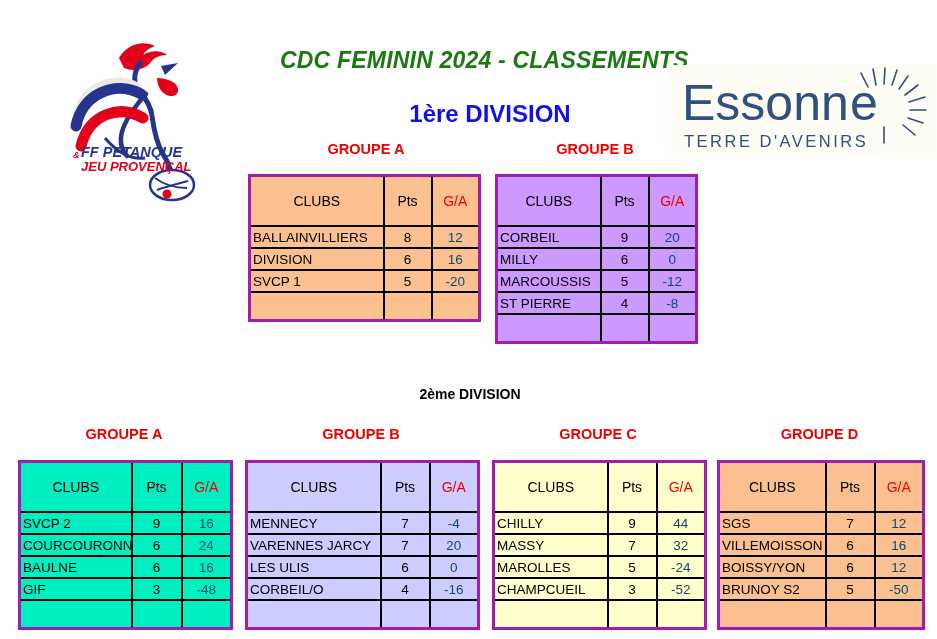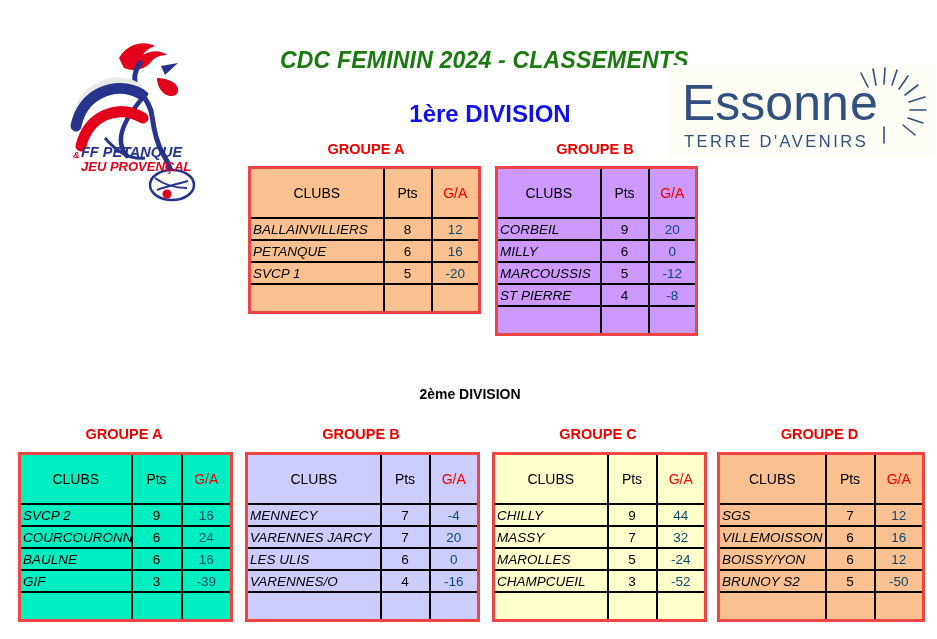--- a/index.html
+++ b/index.html
@@ -66,22 +66,23 @@
     color: #ee0000;
     text-align: center;
     white-space: nowrap;
   }
 
   
   .standings {
     position: absolute;
     border-collapse: collapse;
     table-layout: fixed;
-    border: 3px solid #ef4444;
+    border: 3px solid #a21caf;
     background: #ffffff;
+    margin-top: 8px;
   }
   .standings td, .standings th {
     border: 2px solid #000000;
     padding: 0;
     font-weight: normal;
     font-size: 13.5px;
     color: #000000;
     overflow: hidden;
     white-space: nowrap;
   }
@@ -94,21 +95,20 @@
   .standings thead th.ga {
     color: #ee0000;
   }
   .standings tbody td {
     height: 20px;
     vertical-align: middle;
   }
   .standings tbody td.club {
     text-align: left;
     padding-left: 2px;
-    font-style: italic;
   }
   .standings tbody td.pts {
     text-align: center;
   }
   .standings tbody td.ga {
     text-align: center;
     color: #0c4a6e;
   }
   .standings tbody tr.filler td {
     height: 26px;
@@ -196,21 +196,21 @@
         <th class="ga">G/A</th>
       </tr>
     </thead>
     <tbody>
       <tr>
         <td class="club">BALLAINVILLIERS</td>
         <td class="pts">8</td>
         <td class="ga">12</td>
       </tr>
       <tr>
-        <td class="club">PETANQUE</td>
+        <td class="club">DIVISION</td>
         <td class="pts">6</td>
         <td class="ga">16</td>
       </tr>
       <tr>
         <td class="club">SVCP 1</td>
         <td class="pts">5</td>
         <td class="ga">-20</td>
       </tr>
       <tr class="filler">
         <td class="club"></td>
@@ -316,21 +316,21 @@
         <td class="ga">24</td>
       </tr>
       <tr>
         <td class="club">BAULNE</td>
         <td class="pts">6</td>
         <td class="ga">16</td>
       </tr>
       <tr>
         <td class="club">GIF</td>
         <td class="pts">3</td>
-        <td class="ga">-39</td>
+        <td class="ga">-48</td>
       </tr>
       <tr class="filler">
         <td class="club"></td>
         <td class="pts"></td>
         <td class="ga"></td>
       </tr>
     </tbody>
   </table>
 
   <div class="group-caption" style="left:245px; top:426px; width:232px;">GROUPE B</div>
@@ -358,21 +358,21 @@
         <td class="club">VARENNES JARCY</td>
         <td class="pts">7</td>
         <td class="ga">20</td>
       </tr>
       <tr>
         <td class="club">LES ULIS</td>
         <td class="pts">6</td>
         <td class="ga">0</td>
       </tr>
       <tr>
-        <td class="club">VARENNES/O</td>
+        <td class="club">CORBEIL/O</td>
         <td class="pts">4</td>
         <td class="ga">-16</td>
       </tr>
       <tr class="filler">
         <td class="club"></td>
         <td class="pts"></td>
         <td class="ga"></td>
       </tr>
     </tbody>
   </table>

